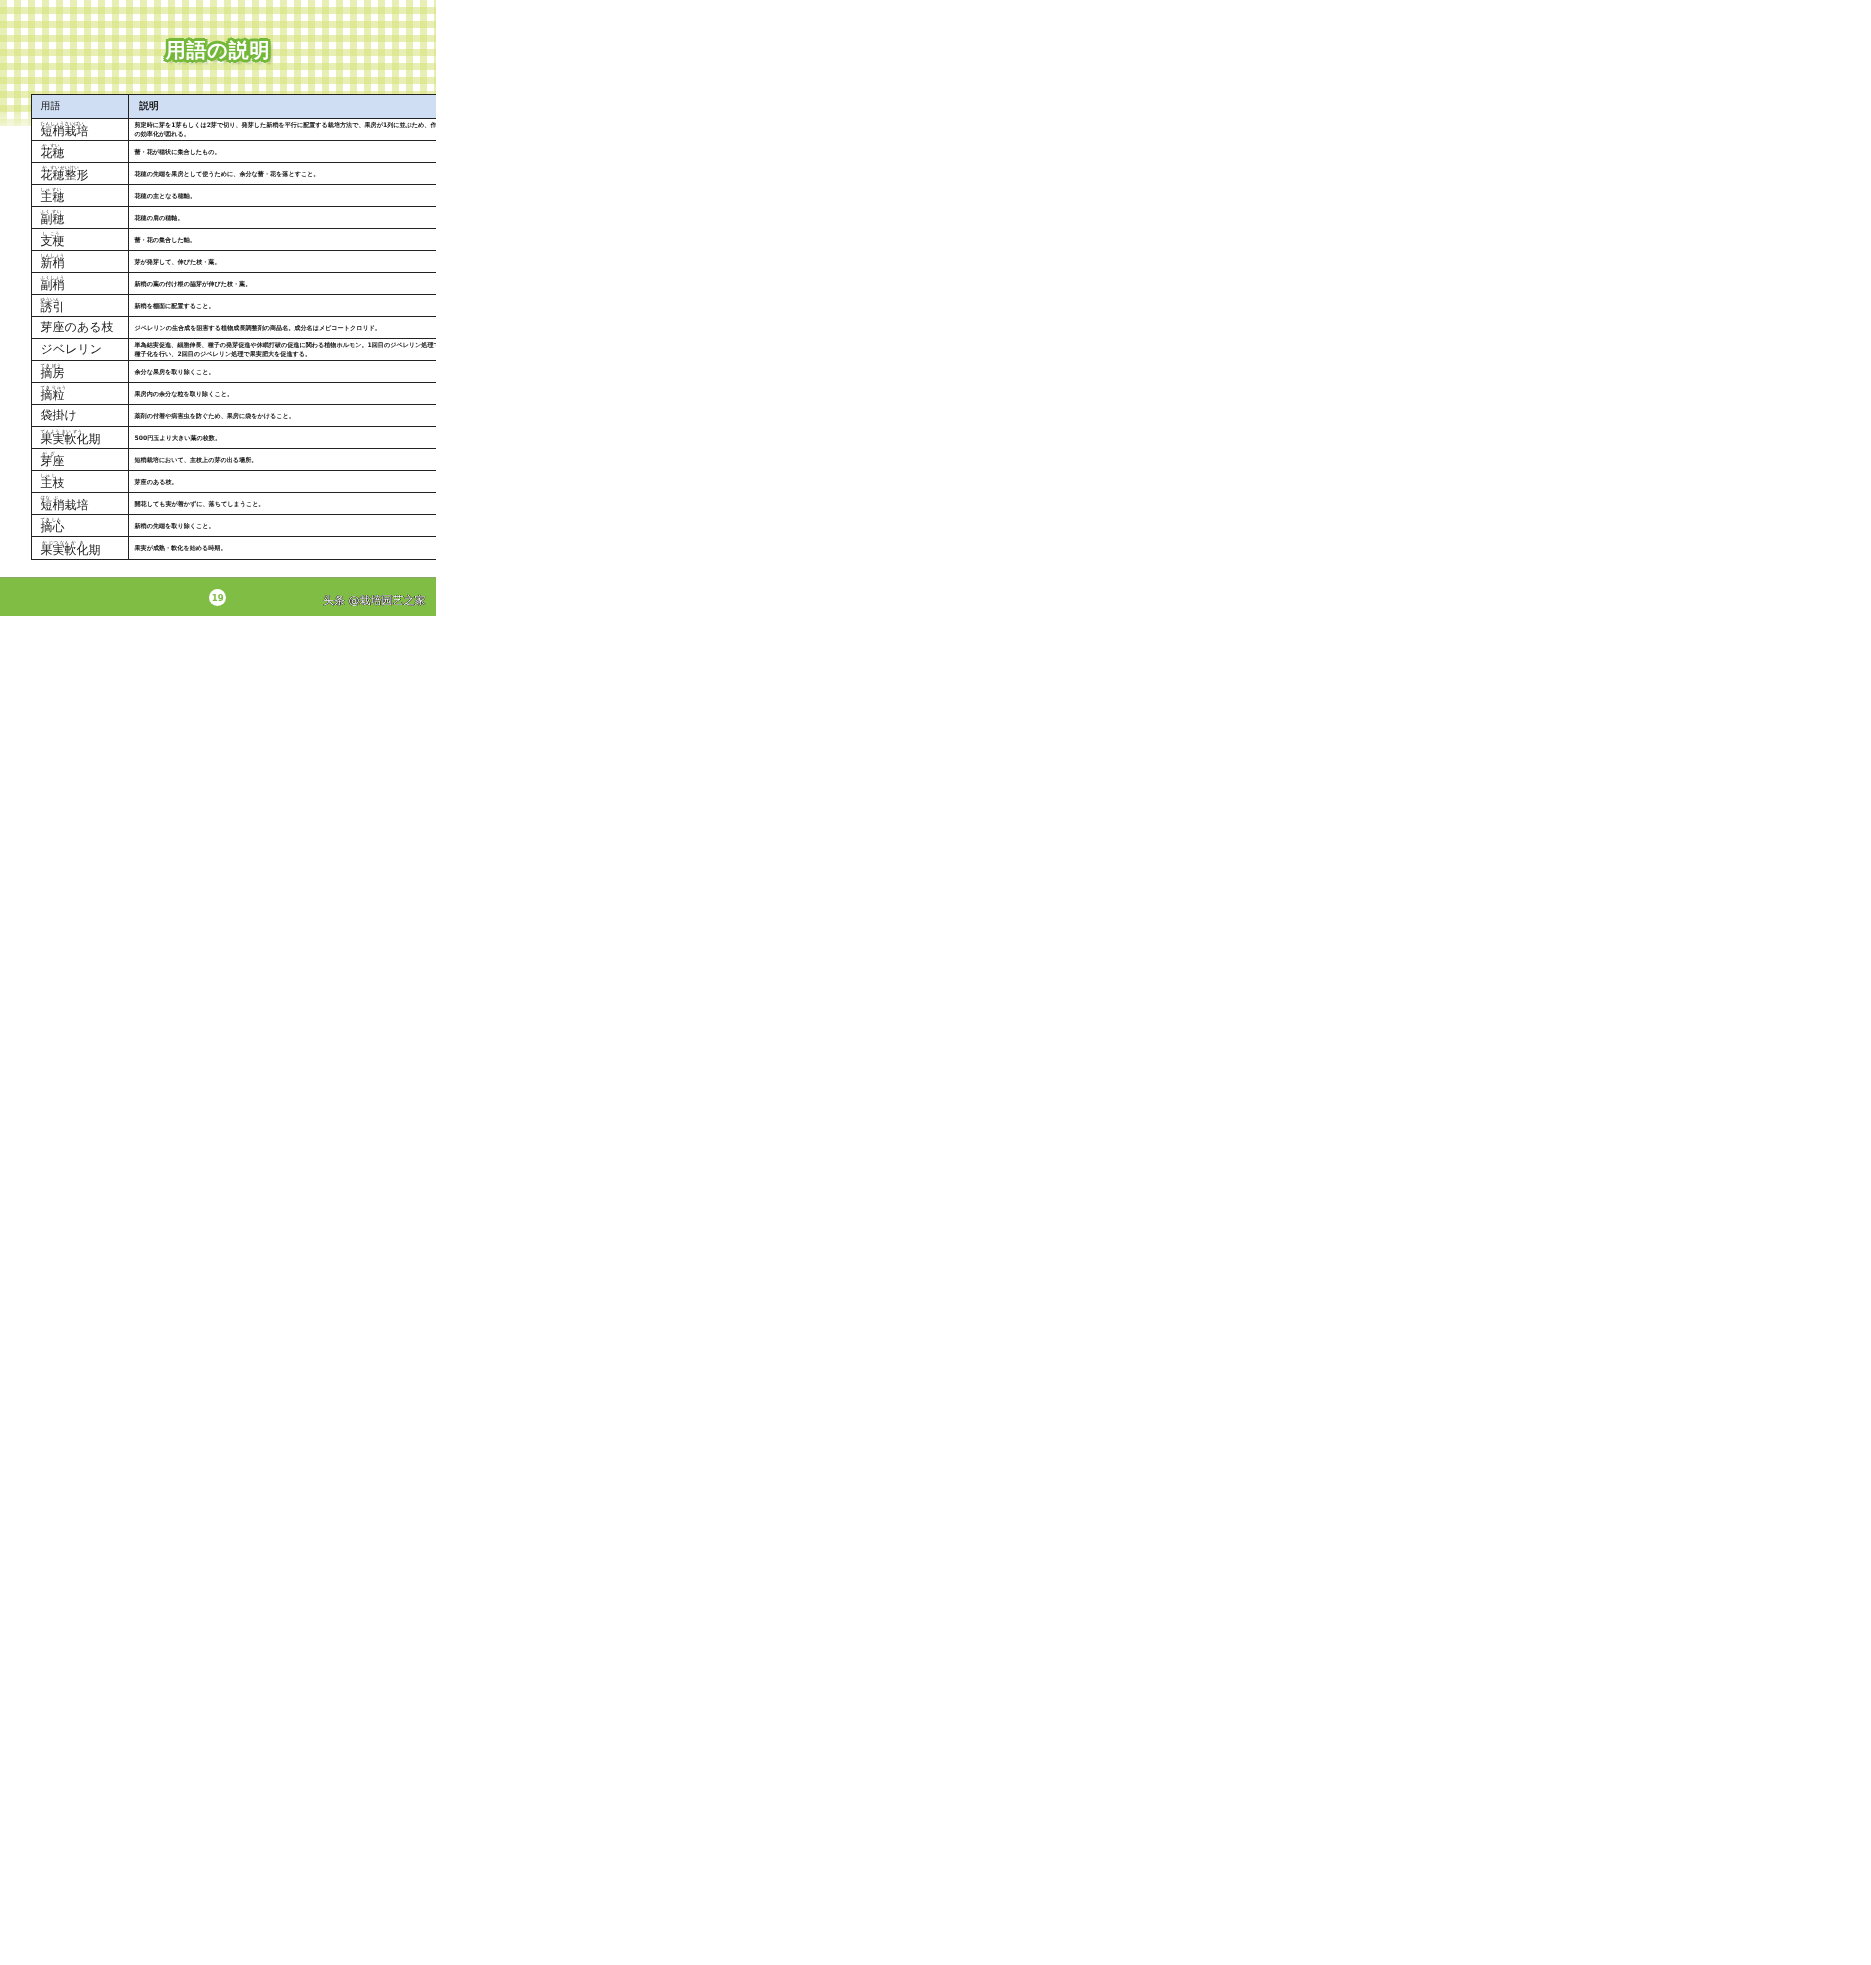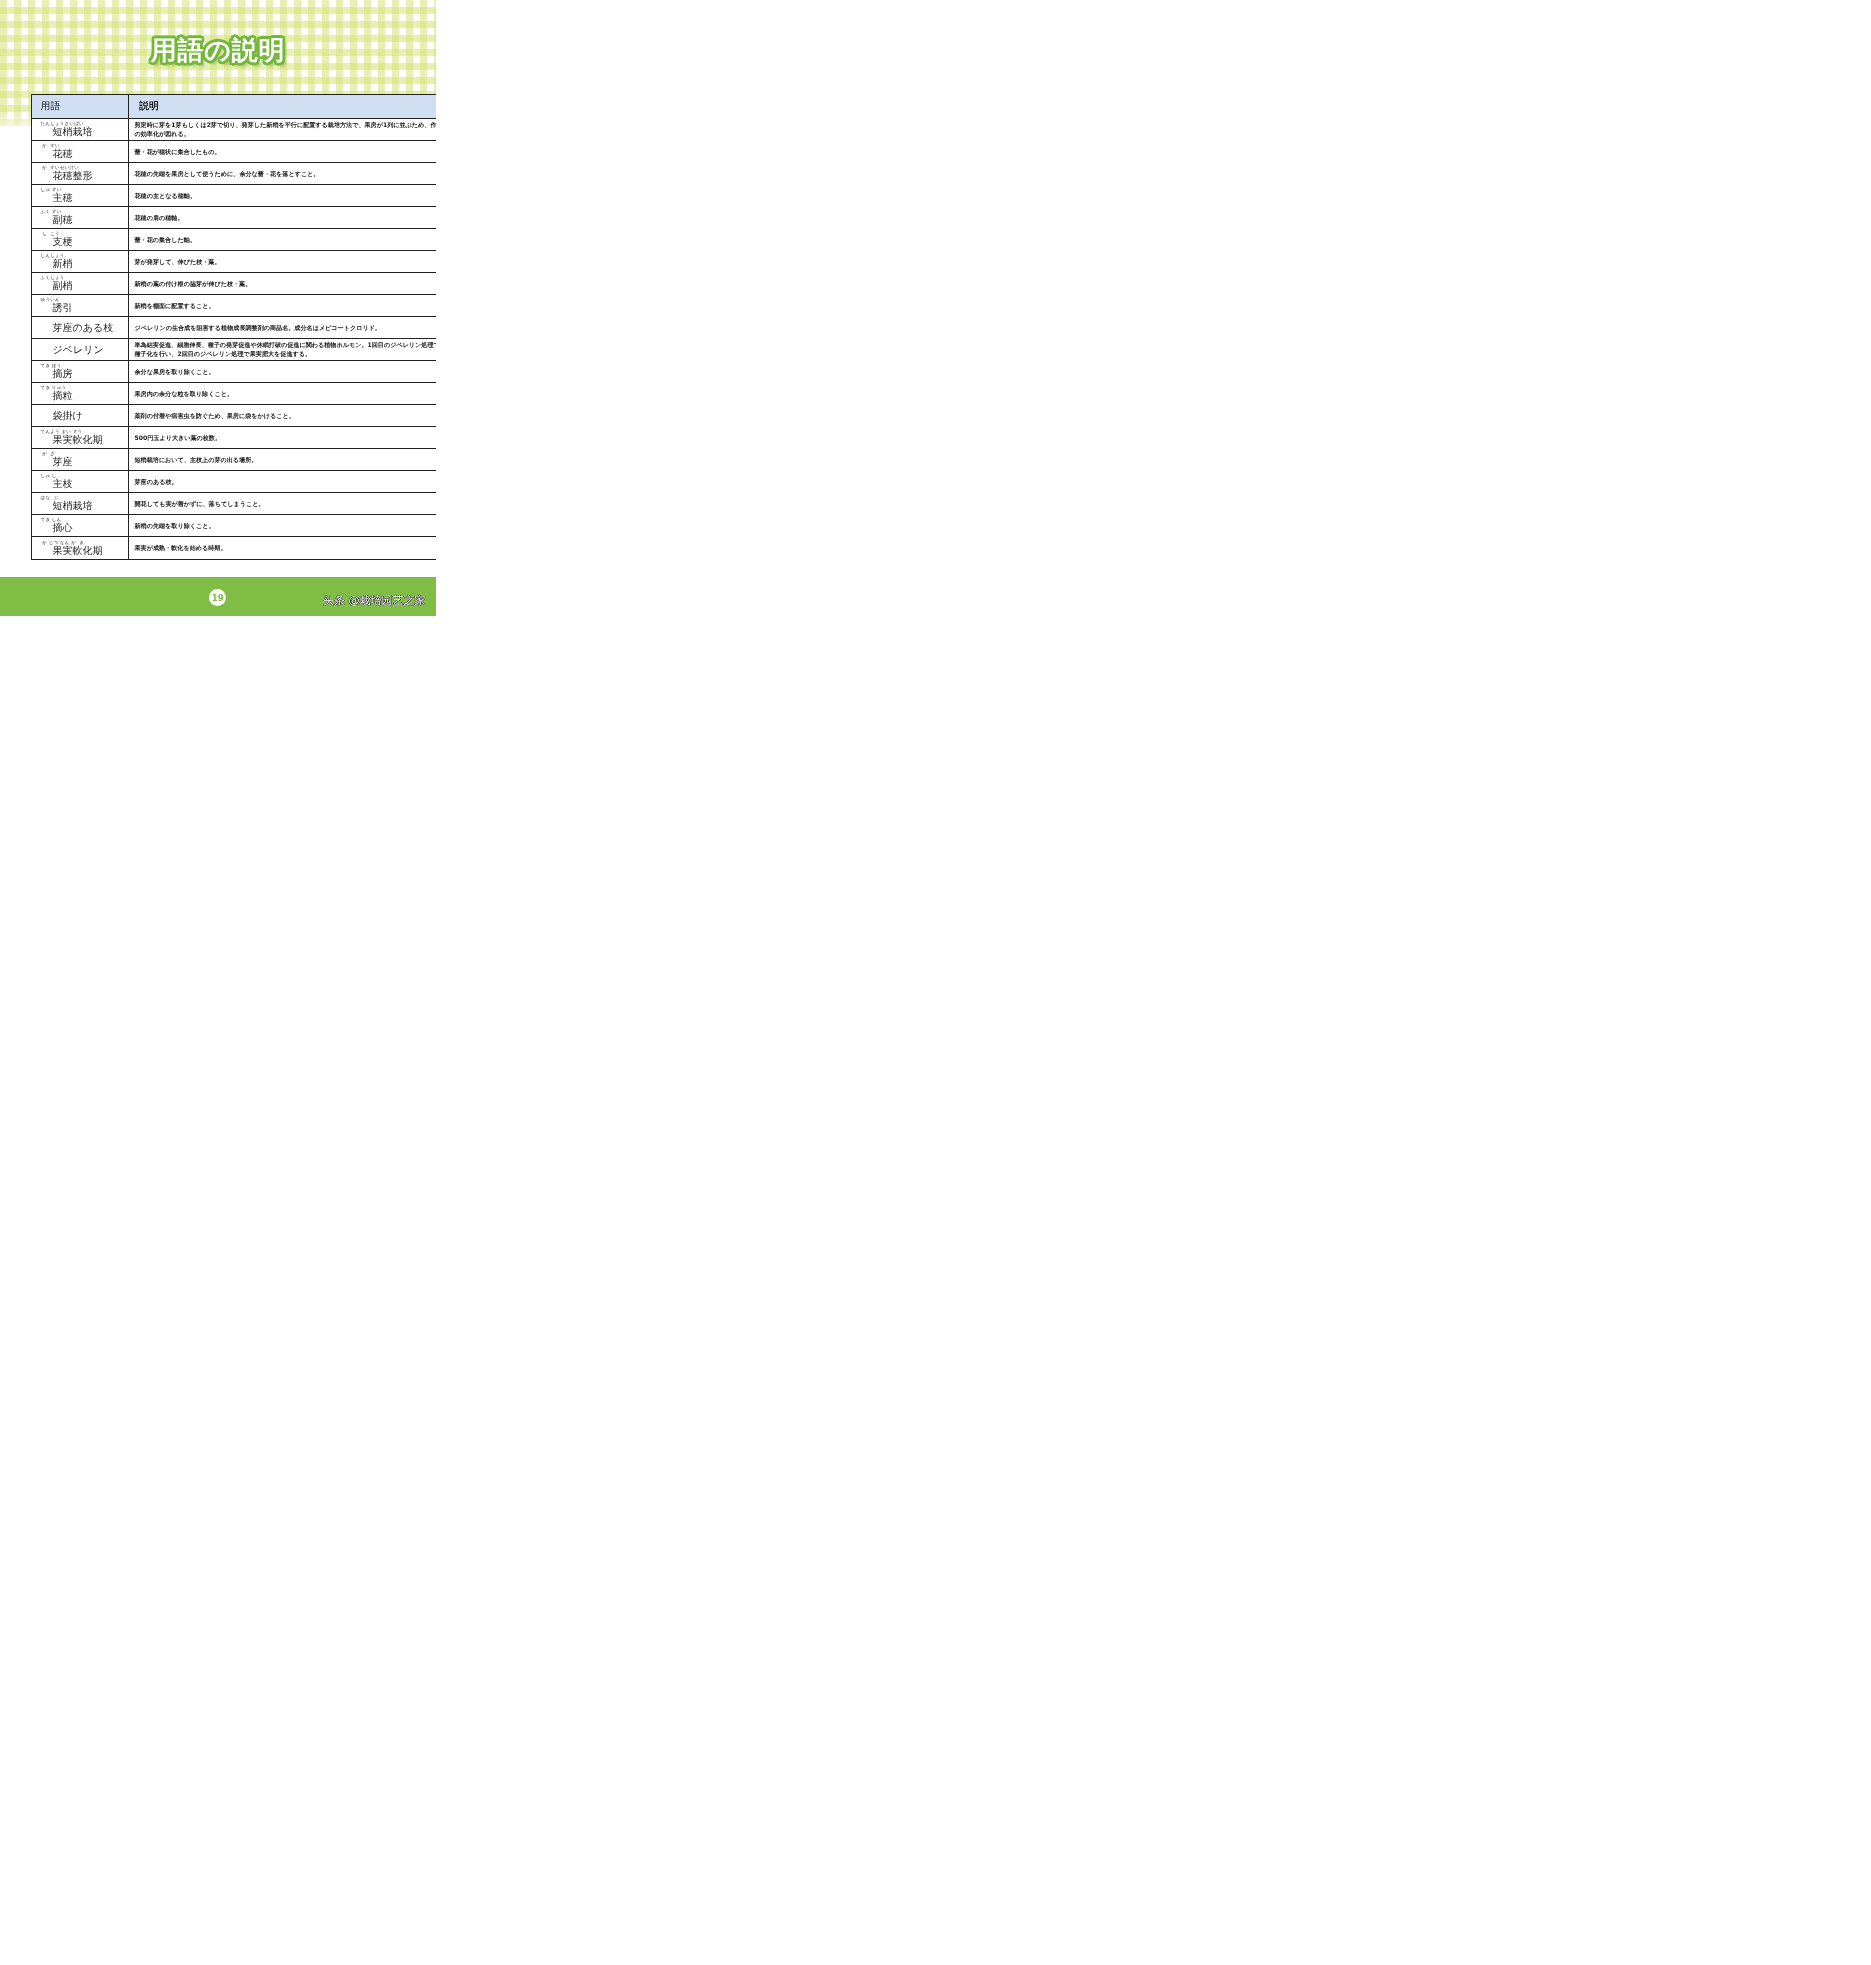--- a/index.html
+++ b/index.html
@@ -19,21 +19,21 @@
     position: absolute; left: 0; top: 110px; width: 436px; height: 15.7px;
     background: linear-gradient(180deg, rgba(255,255,255,0) 0%, rgba(255,255,255,0.6) 100%);
   }
 
   .title-wrap {
     position: absolute; left: 0; top: 31px; width: 436px; height: 39px;
     display: flex; justify-content: center; align-items: center;
   }
   .title {
     font-family: "DejaVu Sans", sans-serif; font-weight: bold;
-    font-size: 26px; letter-spacing: 0.8px; color: #ffffff;
+    font-size: 20px; letter-spacing: 0.8px; color: #ffffff;
     -webkit-text-stroke: 0px transparent;
     text-shadow:
       0 0 0 #74b83a,
       1.6px 0 0 #74b83a, -1.6px 0 0 #74b83a, 0 1.6px 0 #74b83a, 0 -1.6px 0 #74b83a,
       1.6px 1.6px 0 #74b83a, -1.6px -1.6px 0 #74b83a, 1.6px -1.6px 0 #74b83a, -1.6px 1.6px 0 #74b83a,
       2.8px 0 0 #74b83a, -2.8px 0 0 #74b83a, 0 2.8px 0 #74b83a, 0 -2.8px 0 #74b83a,
       2.4px 2.4px 0 #74b83a, -2.4px -2.4px 0 #74b83a, 2.4px -2.4px 0 #74b83a, -2.4px 2.4px 0 #74b83a,
       3.5px 3.5px 2.4px rgba(90,110,40,0.35);
   }
 
@@ -60,23 +60,22 @@
   .g-row:last-child { border-bottom: none; }
   .g-row .c1 {
     position: relative; padding-left: 8.6px;
     display: flex; flex-direction: column; justify-content: flex-end;
   }
   .ruby {
     font-size: 4.5px; line-height: 4.7px; color: #222; height: 4.7px;
     white-space: pre; letter-spacing: 0.2px;
   }
   .term {
-    font-size: 10px; line-height: 11.8px; color: #1a1a1a; padding-bottom: 2.4px;
+    font-size: 12px; line-height: 11.8px; color: #1a1a1a; padding-bottom: 2.4px;
     white-space: nowrap;
-    margin-left: 12px;
   }
   .term.noruby { padding-bottom: 4.7px; line-height: 11.8px; }
   .g-row .c2 {
     display: flex; align-items: center; padding-left: 5.5px; padding-right: 4.7px;
     font-size: 6.1px; line-height: 8.6px; color: #1a1a1a;
   }
 
   .footer {
     position: absolute; left: 0; top: 577px; width: 436px; height: 40px;
     background: #80bd44;

